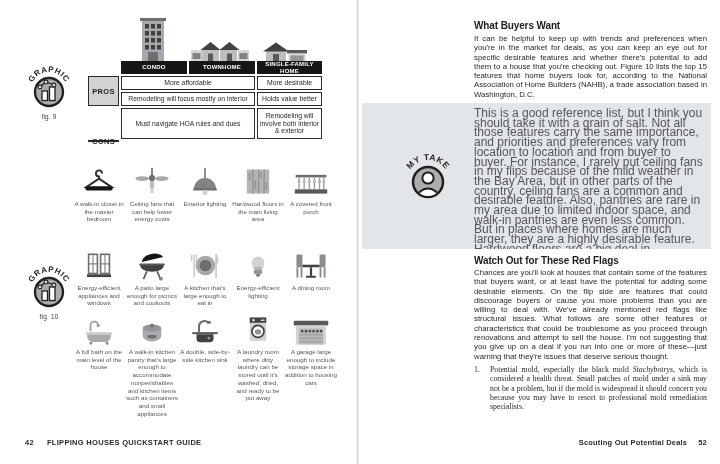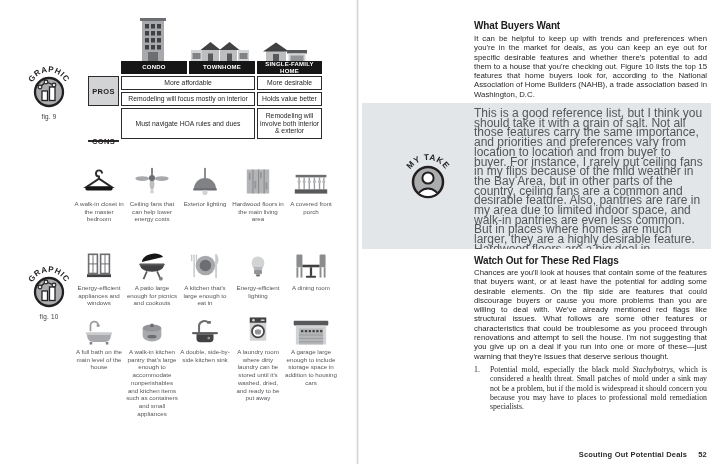--- a/index.html
+++ b/index.html
@@ -35,21 +35,21 @@
     grid-template-columns:repeat(5,52px); grid-template-rows:84px 64px auto; column-gap:1px; }
   .feature { display:flex; flex-direction:column; align-items:center; text-align:center; }
   .feature .icon-box { height:33px; width:38px; display:flex; align-items:flex-end; justify-content:center; flex:none; }
   .feature svg { display:block; }
   .caption { font-size:6.2px; line-height:7.7px; color:#55565a; margin-top:3px; }
 
   
   .footer-left { position:absolute; left:25px; top:438px; font-size:7.5px; font-weight:bold;
     letter-spacing:.3px; display:flex; gap:13px; color:#2a2a2c; }
   .footer-right { position:absolute; top:438px; right:13px; font-size:7.5px; font-weight:bold;
-    letter-spacing:.2px; display:flex; gap:11px; color:#2a2a2c;margin-top:12px; }
+    letter-spacing:.2px; display:flex; gap:11px; color:#2a2a2c; }
 
   
   .rp-h { position:absolute; left:474px; margin:0; font-size:10.6px; font-weight:bold;
     letter-spacing:-.1px; color:#1d1d1f; transform:scaleX(.94); transform-origin:left; white-space:nowrap; }
   .rp-p { position:absolute; left:474px; width:233px; margin:0;
     font-family:Liberation Sans, sans-serif; font-size:7.8px; line-height:9.3px; text-align:justify; color:#2a2628; }
   .my-take-box { position:absolute; left:362px; top:103px; width:349px; height:146px;
     background:#e3e6e8; overflow:hidden; }
   .mt-text { position:absolute; left:112px; top:6px; width:231px;
     font-size:12px; line-height:9.7px; color:#55565a; }
@@ -396,20 +396,24 @@
             <line x1="8" y1="23.5" x2="36" y2="23.5"></line>
             <line x1="8" y1="27.5" x2="36" y2="27.5"></line>
           </g>
         </svg>
       </div>
       <div class="caption">A garage large enough to include storage space in addition to housing cars</div>
     </div>
 
   </div>
 
+  <div class="footer-left">
+    <span>42</span>
+    <span>FLIPPING HOUSES QUICKSTART GUIDE</span>
+  </div>
 
   <div class="gutter"></div>
 
   <h2 class="rp-h" style="top:19px;">What Buyers Want</h2>
   <p class="rp-p" style="top:34px;">It can be helpful to keep up with trends and preferences when you're in the market for deals, as you can keep an eye out for specific desirable features and whether there's potential to add them to a house that you're checking out. Figure 10 lists the top 15 features that home buyers look for, according to the National Association of Home Builders (NAHB), a trade association based in Washington, D.C.</p>
 
   <div class="my-take-box">
     <div class="badge" style="left:38px; top:42px; width:56px;">
       <svg width="56" height="58" viewBox="0 0 56 58">
         <defs>
@@ -430,21 +434,21 @@
     </div>
     <div class="mt-text">This is a good reference list, but I think you should take it with a grain of salt. Not all those features carry the same importance, and priorities and preferences vary from location to location and from buyer to buyer. For instance, I rarely put ceiling fans in my flips because of the mild weather in the Bay Area, but in other parts of the country, ceiling fans are a common and desirable feature. Also, pantries are rare in my area due to limited indoor space, and walk-in pantries are even less common. But in places where homes are much larger, they are a highly desirable feature. Hardwood floors are a big deal in California, and I often install them or refinish existing ones when I'm flipping a house. In states like Louisiana and Texas that get a lot of rain, tile floors are far more desirable than hardwood. What buyers are looking for varies significantly depending on location and other factors.</div>
   </div>
 
   <h2 class="rp-h" style="top:254px;">Watch Out for These Red Flags</h2>
   <p class="rp-p" style="top:268px;">Chances are you'll look at houses that contain some of the features that buyers want, or at least have the potential for adding some desirable elements. On the flip side are features that could discourage buyers or cause you more problems than you are willing to deal with. We've already mentioned red flags like structural issues. What follows are some other features or characteristics that could be troublesome as you proceed through renovations and attempt to sell the house. I'm not suggesting that you give up on a deal if you run into one or more of these—just warning that they're issues that deserve serious thought.</p>
 
   <div class="red-list">
     <div class="list-item">
       <span class="num">1.</span>
-      <span class="li-text"><span>Potential mold, especially the black mold </span><i>Stachybotrys</i><span>, which is considered a health threat. Small patches of mold under a sink may not be a problem, but if the mold is widespread it should concern you because you may have to places to professional mold remediation specialists.</span></span>
+      <span class="li-text"><span>Potential mold, especially the black mold </span><i>Stachybotrys</i><span>, which is considered a health threat. Small patches of mold under a sink may not be a problem, but if the mold is widespread it should concern you because you may have to resort to professional mold remediation specialists.</span></span>
     </div>
   </div>
 
   <div class="footer-right">
     <span>Scouting Out Potential Deals</span>
     <span>52</span>
   </div>
 
 </div>
 

